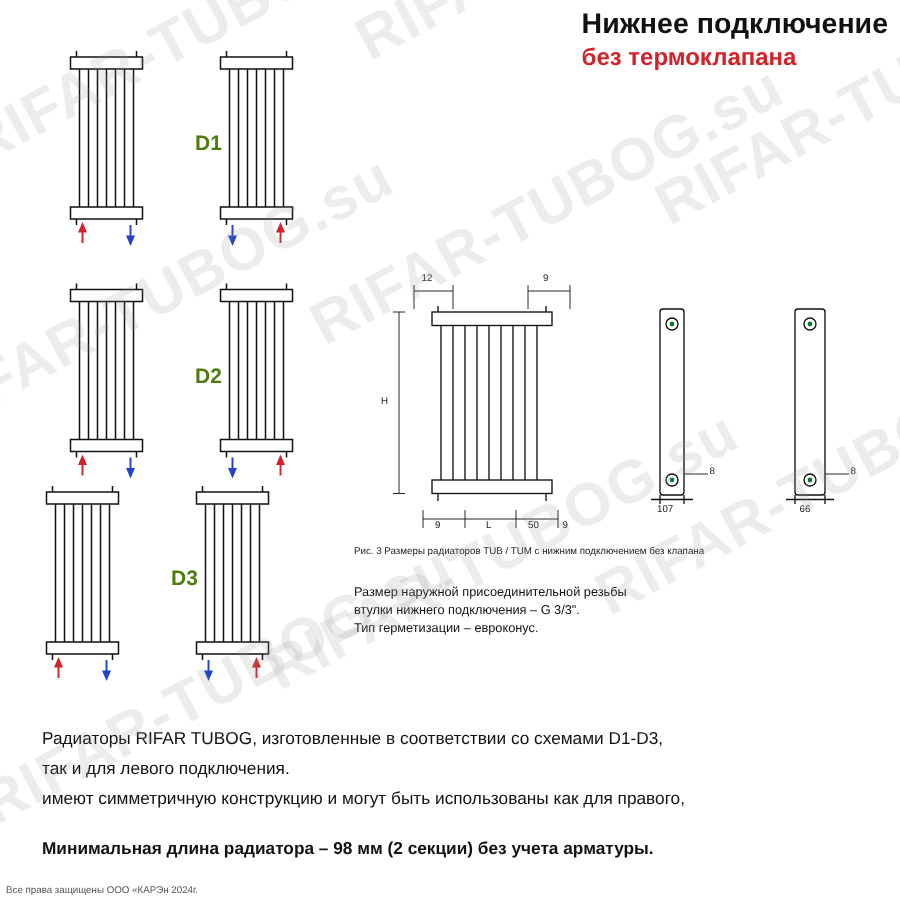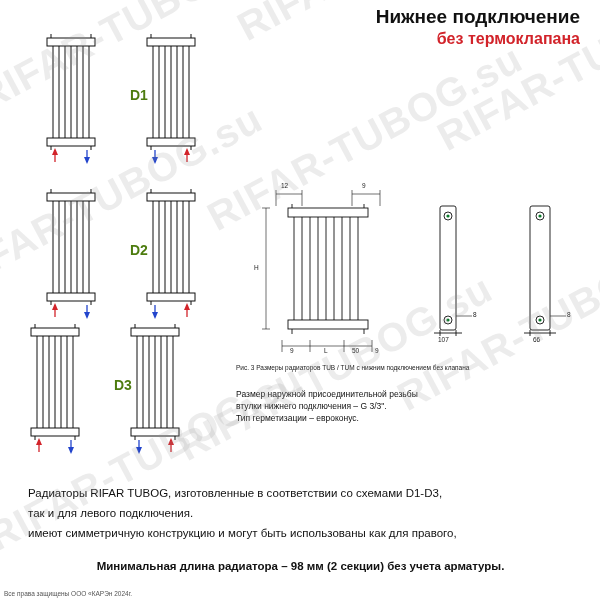--- a/index.html
+++ b/index.html
@@ -36,22 +36,21 @@
     color: rgba(150,150,150,0.18);
     white-space: nowrap;
     transform-origin: left top;
     letter-spacing: 1px;
   }
 
   
   .header {
     position: absolute;
     top: 6px;
-    right: 20px;
-    text-align: right;
+    right: 8px;
     z-index: 10;
   }
   .header .line1 {
     font-size: 19px;
     font-weight: bold;
     color: #111;
     letter-spacing: 0px;
     line-height: 22px;
   }
   .header .line2 {
@@ -86,21 +85,21 @@
     line-height: 12px;
   }
 
   
   .para {
     position: absolute;
     font-size: 11.5px;
     color: #111;
     line-height: 20px;
   }
-  .para.bold { font-weight: bold; text-align: center; }
+  .para.bold { font-weight: bold; }
 
   .footer {
     position: absolute;
     left: 4px;
     bottom: 3px;
     font-size: 6.5px;
     color: #555;
   }
 
   .dim-txt {

